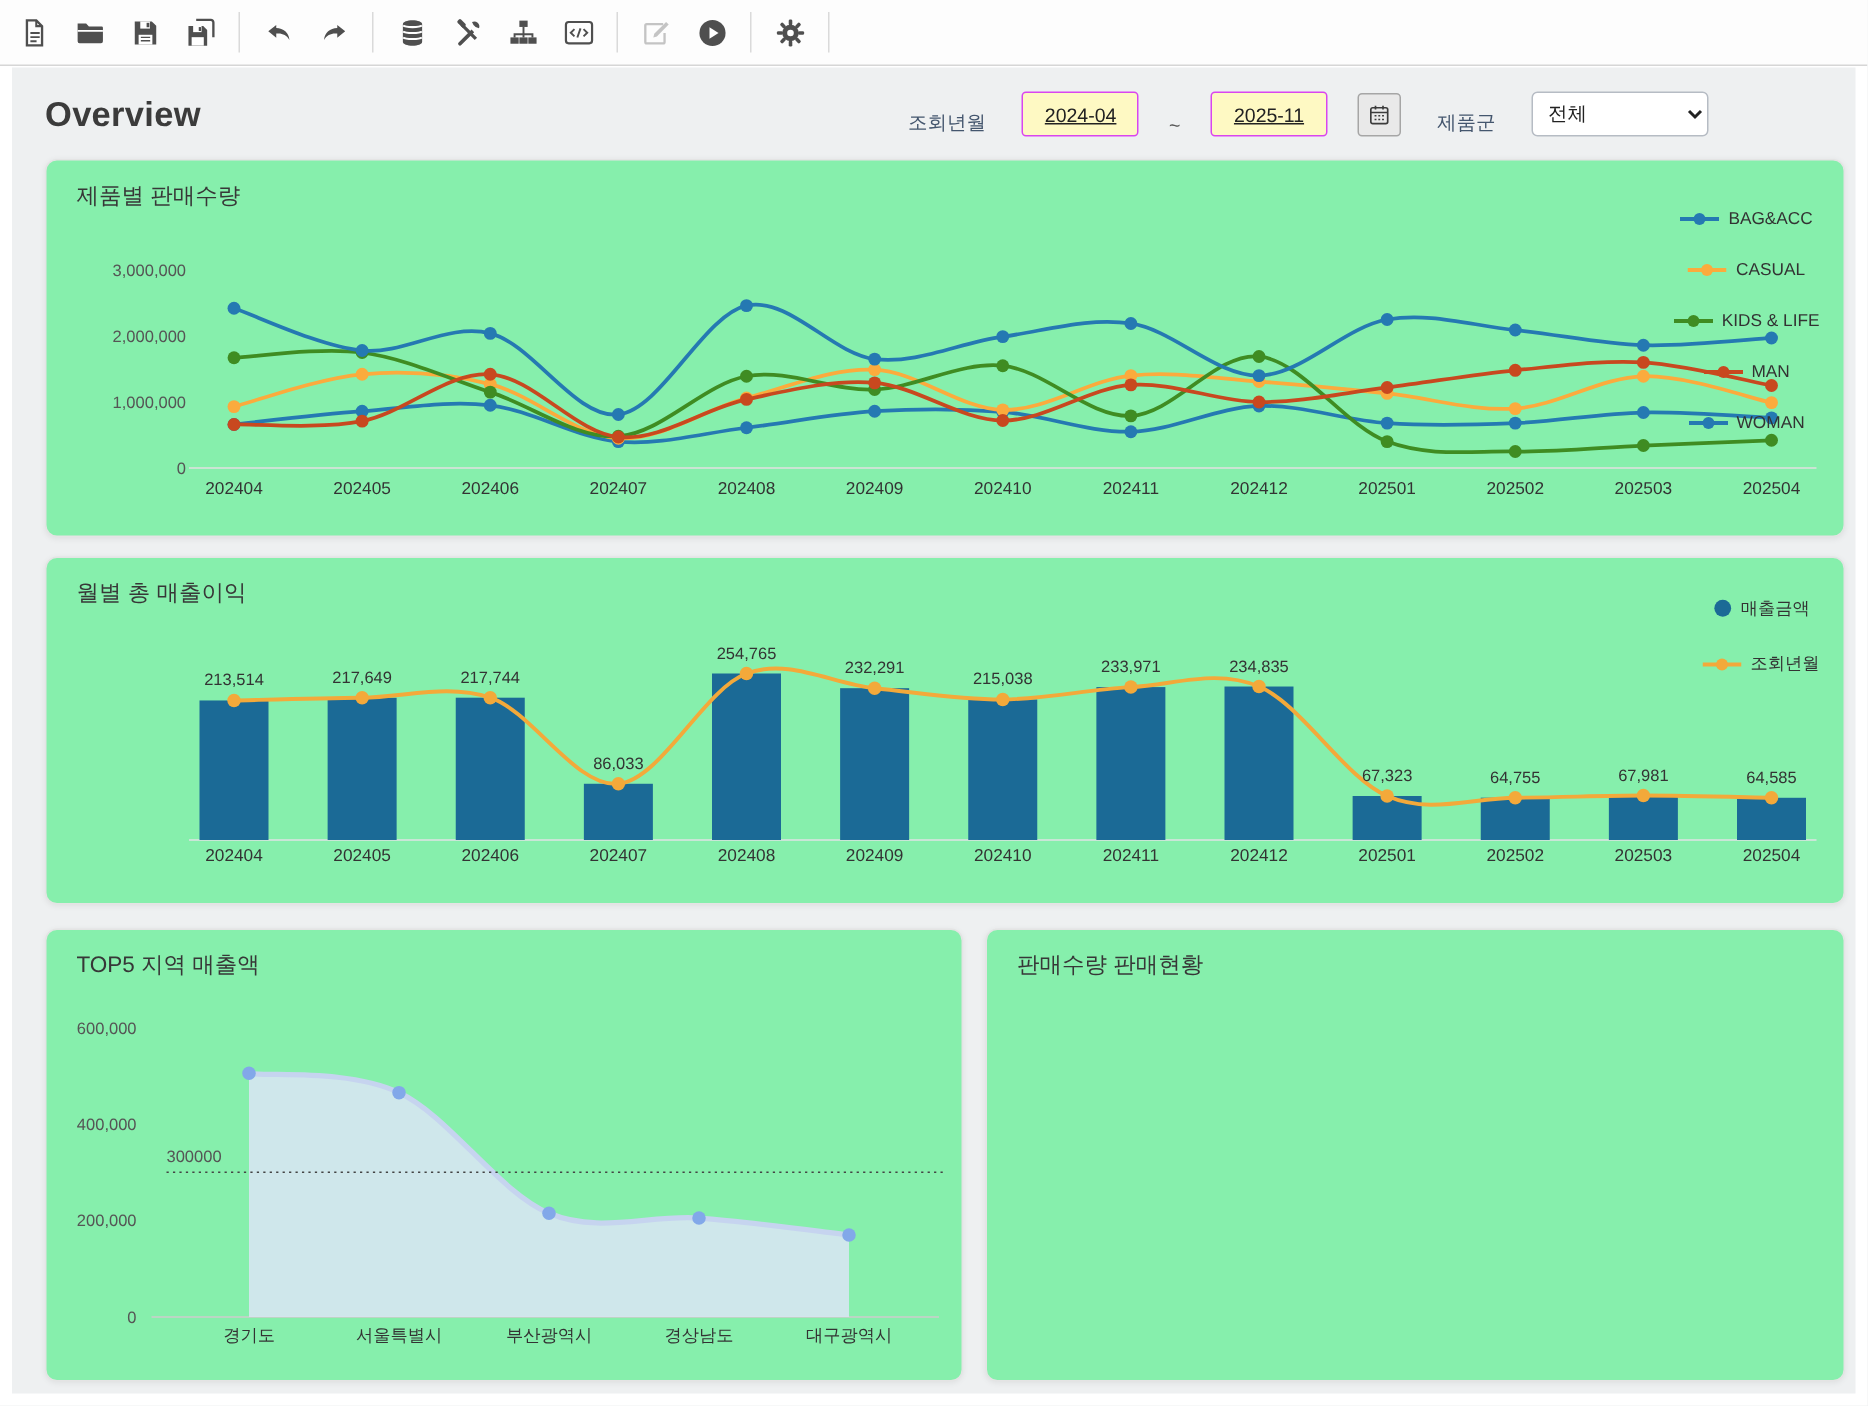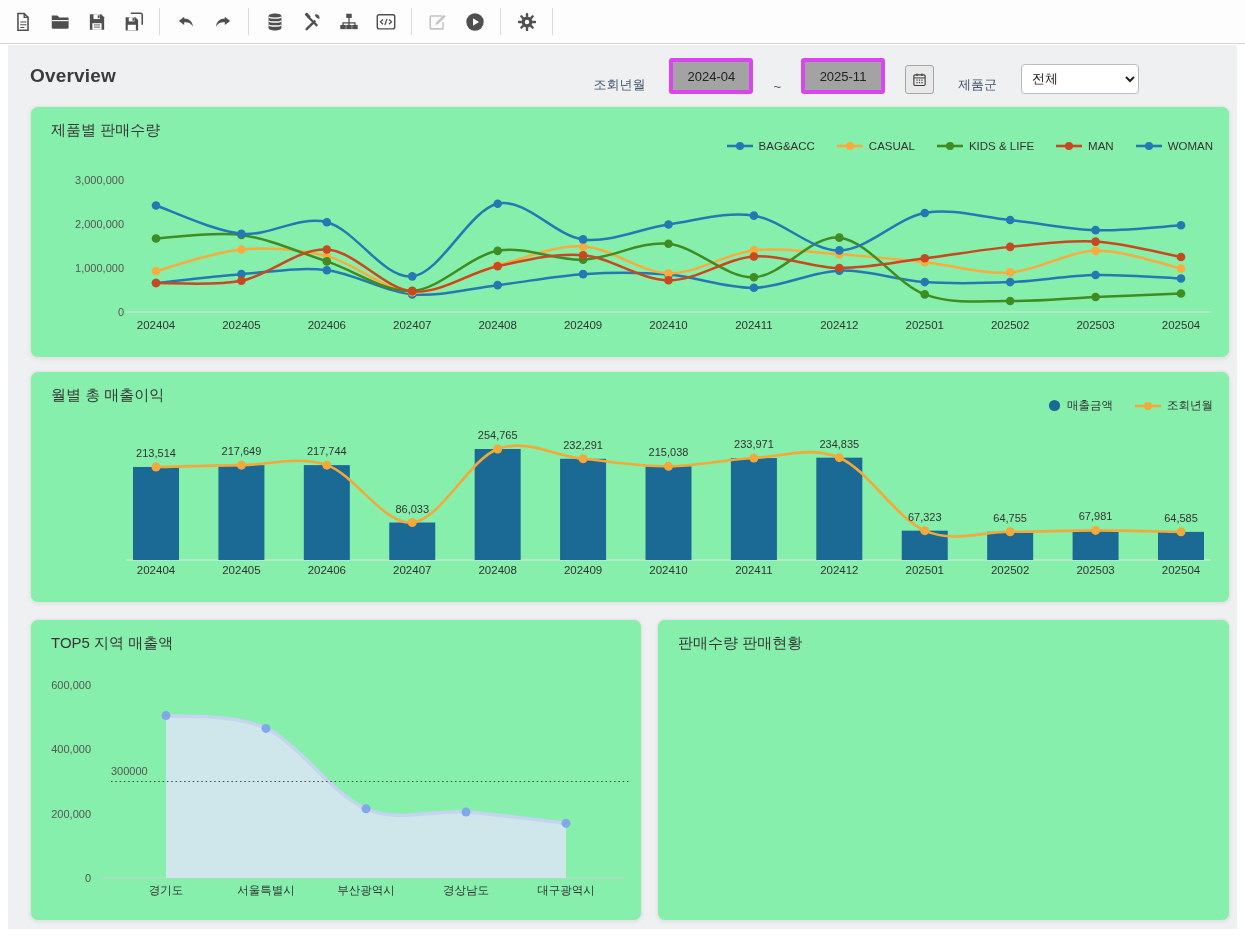--- a/index.html
+++ b/index.html
@@ -13,41 +13,41 @@
     background:#fdfdfd;border-bottom:1px solid #d6d6d6;
     display:flex;align-items:center;padding:0 4px;box-sizing:border-box;
   }
   .tb-btn{width:37px;height:34px;display:flex;align-items:center;justify-content:center;
     border-radius:4px;cursor:pointer;}
   .tb-btn svg{width:22px;height:22px;display:block;}
   .tb-sep{width:1px;height:27px;background:#dadada;margin:0 7px;}
   
   .content{position:absolute;top:45px;left:8px;width:1229px;height:884px;background:#eef0f1;}
   .page-header{position:absolute;top:8px;left:22px;right:98px;height:46px;display:flex;align-items:center;}
-  .page-title{font-size:19px;font-weight:bold;color:#3b3b3b;letter-spacing:.2px;}
+  .page-title{font-size:23px;font-weight:bold;color:#3b3b3b;letter-spacing:.2px;}
   .controls{margin-left:auto;display:flex;align-items:flex-end;gap:20px;}
   .ctl-label{font-size:13px;color:#44566e;margin:0 4px;}
-  .date-input{width:72px;height:26px;border:4px solid #d946ef;border-radius:3px;
-    text-align:center;font-size:13px;color:#222;background:#a3a3a3;font-family:inherit;}
+  .date-input{width:72px;height:26px;border:1px solid #d946ef;border-radius:3px;
+    text-align:center;font-size:13px;color:#222;background:#fef9c3;font-family:inherit;text-decoration:underline;}
   .tilde{font-size:13px;color:#555;}
   .cal-btn{width:29px;height:29px;background:#e9e9e9;border:1px solid #a6a6a6;border-radius:3px;
     display:flex;align-items:center;justify-content:center;cursor:pointer;box-sizing:border-box;}
   .cal-btn svg{width:17px;height:17px;}
   .pg-select{height:30px;width:118px;border:1px solid #b6bcc4;border-radius:4px;
     font-size:13px;color:#222;background:#fff;padding:0 6px;font-family:Liberation Mono, monospace;}
   
   .card{position:absolute;background:#86efac;border:1px solid #e4e4e4;border-radius:8px;
     box-shadow:0 1px 4px rgba(0,0,0,.07);}
   .card-title{position:absolute;top:14px;left:20px;font-size:15px;color:#373737;z-index:2;}
   #card1{left:22px;top:61px;width:1198px;height:250px;}
   #card2{left:22px;top:326px;width:1198px;height:230px;}
   #card3{left:22px;top:574px;width:610px;height:300px;}
   #card4{left:649px;top:574px;width:571px;height:300px;}
   .chart-svg{position:absolute;left:0;top:0;}
-  .legend{position:absolute;display:flex;align-items:center;gap:22px;z-index:2;}
+  .legend{position:absolute;display:flex;align-items:center;gap:22px;z-index:2;flex-direction:column;}
   #legend1{top:33px;right:16px;}
   #legend2{top:26px;right:16px;}
   .legend-item{display:flex;align-items:center;gap:6px;font-size:11.5px;color:#333;cursor:pointer;}
   
   text{font-family:"Liberation Sans",sans-serif;}
   .tick{font-size:11px;fill:#555;}
   .xlab{font-size:11.5px;fill:#333;}
   .vlab{font-size:11px;fill:#333;}
   .thlab{font-size:11px;fill:#555;}
 </style>

